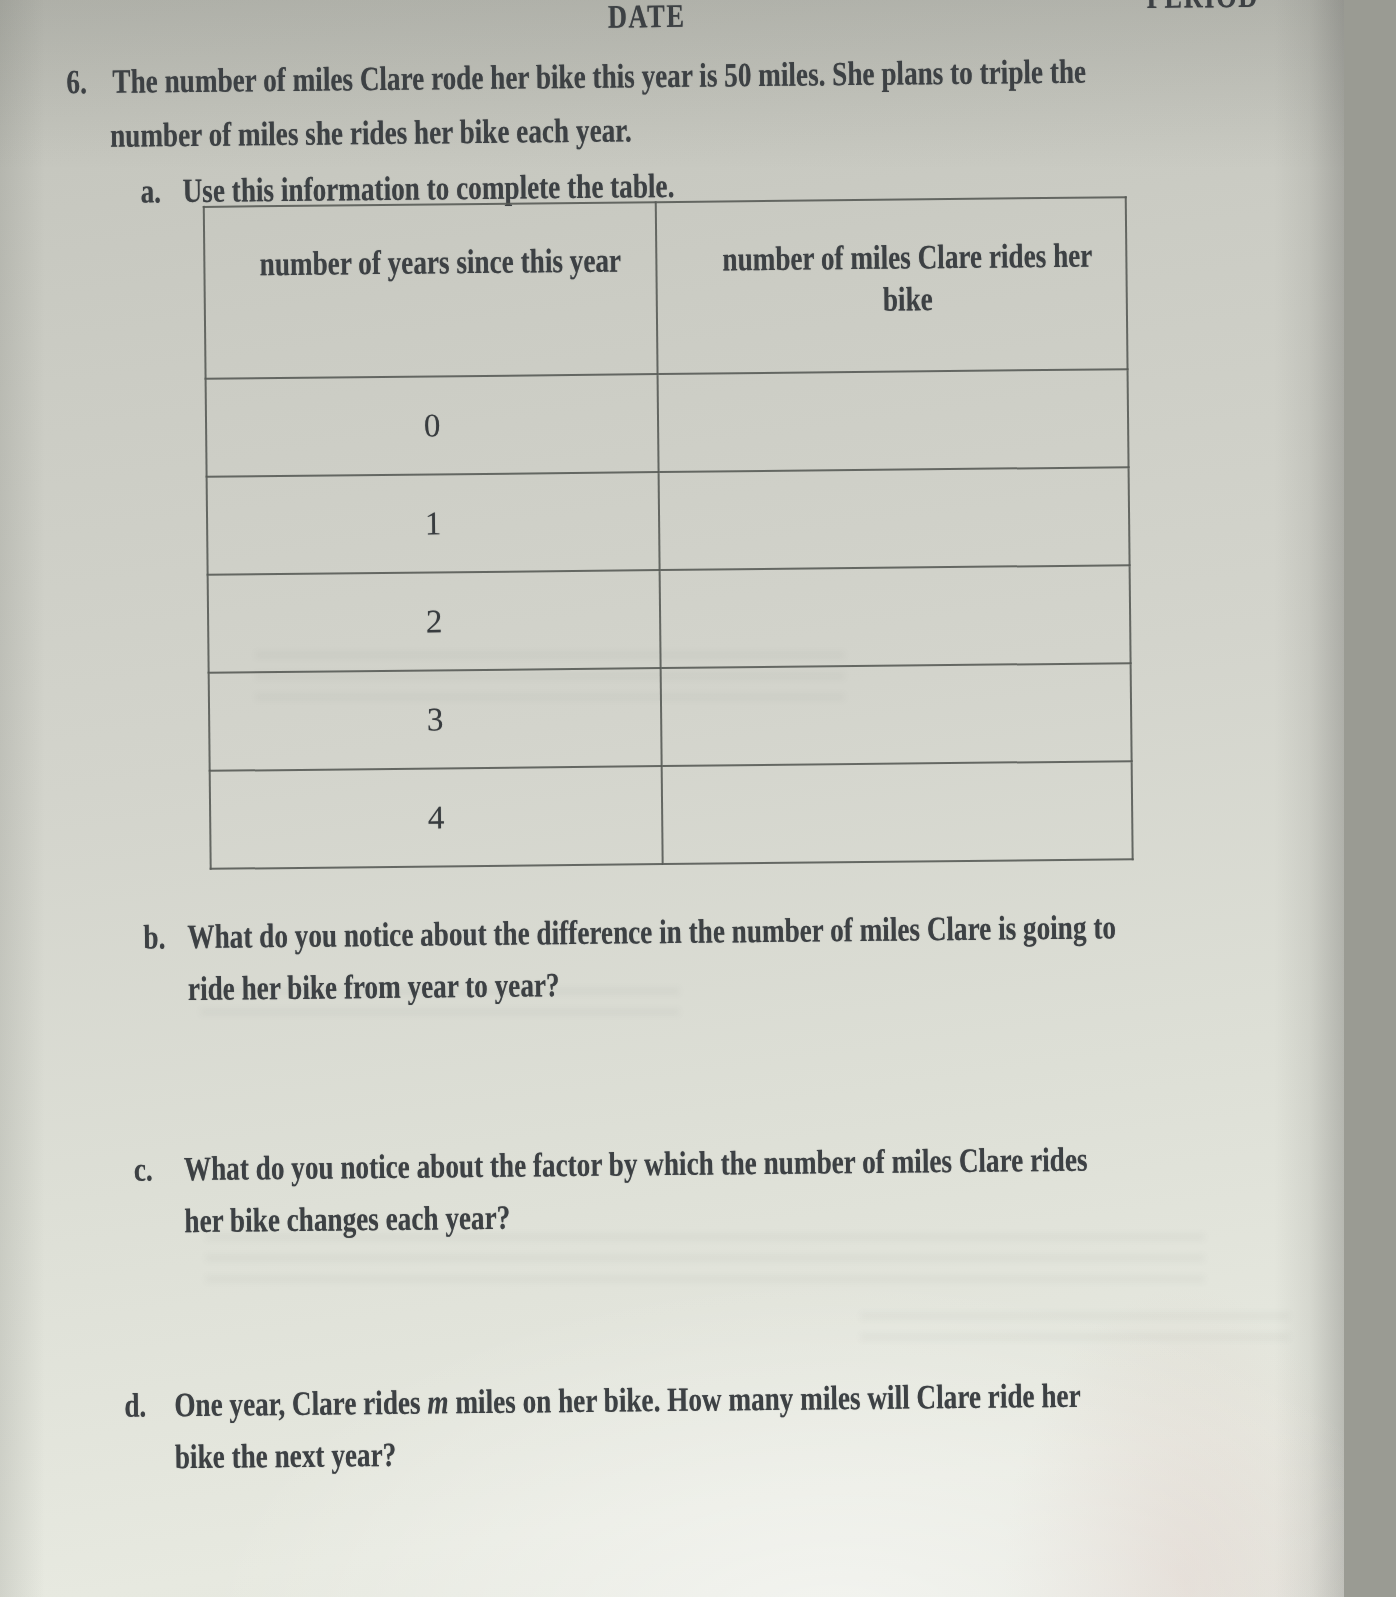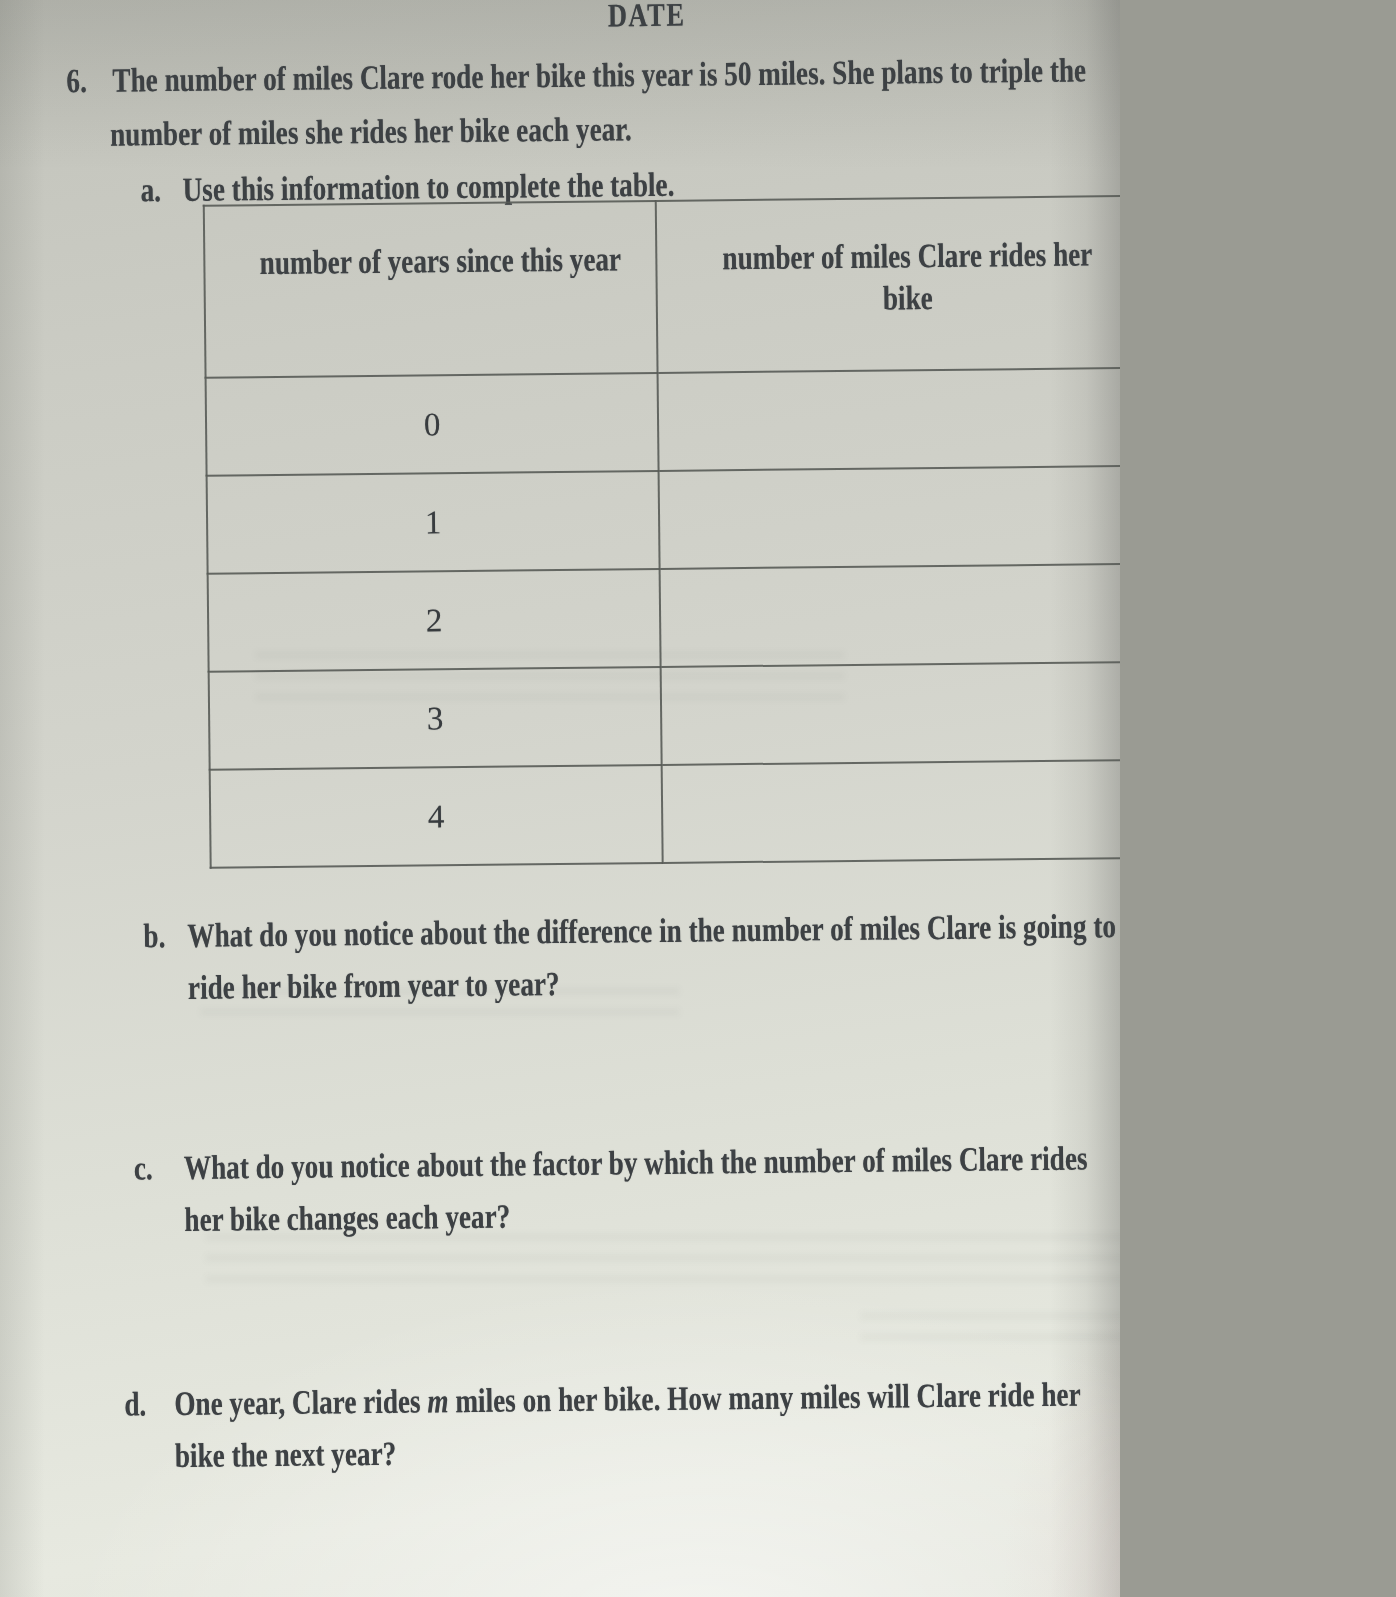--- a/index.html
+++ b/index.html
@@ -1,18 +1,18 @@
 <!DOCTYPE html>
 <html><head>
 <meta charset="utf-8">
 <style>
   html,body{margin:0;padding:0;background:#9a9b93;}
   .page{
     position:relative;
-    width:1120px;height:1597px;
+    width:1344px;height:1597px;
     overflow:hidden;
     font-family:"Liberation Serif","DejaVu Serif",serif;
     background:
       radial-gradient(ellipse 900px 500px at 62% 102%, rgba(255,255,255,0.55), rgba(255,255,255,0) 70%),
       radial-gradient(ellipse 260px 420px at 1185px 1580px, rgba(209,178,172,0.30), rgba(209,178,172,0) 70%),
       linear-gradient(to right, rgba(92,94,88,0.16), rgba(92,94,88,0) 45px),
       linear-gradient(to left, rgba(82,82,80,0.30), rgba(110,110,106,0.12) 34px, rgba(110,110,106,0) 70px),
       linear-gradient(to bottom, rgba(96,98,92,0.20), rgba(96,98,92,0) 170px),
       linear-gradient(172deg, #c2c3bb 0%, #cbccc4 22%, #d3d4cc 45%, #dddfd6 68%, #e7e9e0 90%, #e3e5dc 100%);
   }

